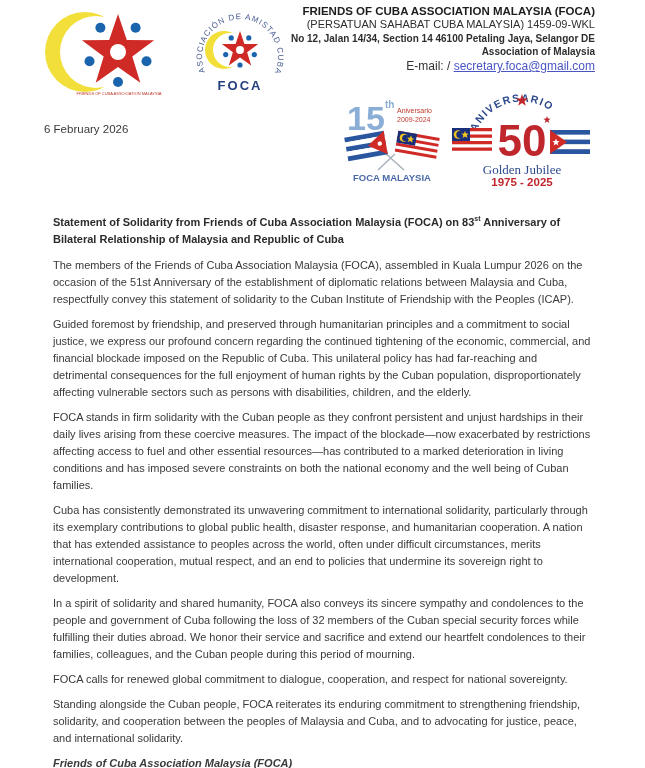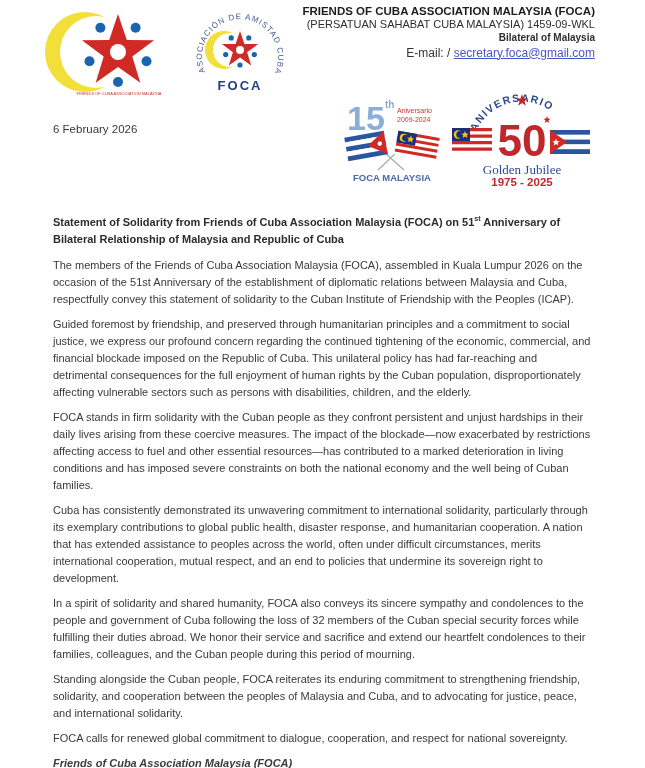--- a/index.html
+++ b/index.html
@@ -21,21 +21,21 @@
     position: absolute; top: 4px; right: 50px; width: 330px;
     text-align: right; color: #2b2b2b; line-height: 1.25;
   }
   .addr-l1 { font-size: 11.5px; font-weight: bold; color: #1d1d1d; }
   .addr-l2 { font-size: 11px; color: #2e2e2e; }
   .addr-l3 { font-size: 10px; font-weight: bold; color: #2e2e2e; margin-top: 1px; }
   .addr-l4 { font-size: 10px; font-weight: bold; color: #2e2e2e; }
   .addr-l5 { font-size: 12px; color: #333; margin-top: 1px; }
   .addr-l5 a { color: #4a55c4; text-decoration: underline; }
   
-  .date { position: absolute; left: 53px; top: 123px; font-size: 11.5px; color: #3a3a3a; }
+  .date { position: absolute; left: 44px; top: 123px; font-size: 11.5px; color: #3a3a3a; }
   .anniv15 { position: absolute; left: 344px; top: 92px; width: 96px; height: 92px; }
   .anniv50 { position: absolute; left: 450px; top: 90px; width: 142px; height: 98px; }
   
   .content {
     position: absolute; left: 53px; top: 210px; width: 540px;
     font-size: 11px; line-height: 17px;
   }
   .doc-title {
     font-size: 11px; font-weight: bold; color: #2c2c2c;
     line-height: 17px; margin-bottom: 9px;
@@ -81,21 +81,22 @@
     <circle cx="66.8" cy="35.9" r="2.6" fill="#1a64ad"></circle>
     <circle cx="72.3" cy="52.6" r="2.6" fill="#1a64ad"></circle>
     <circle cx="58" cy="63" r="2.6" fill="#1a64ad"></circle>
     <circle cx="43.7" cy="52.6" r="2.6" fill="#1a64ad"></circle>
     <text x="58" y="88" font-size="13" font-weight="bold" fill="#24407e" text-anchor="middle" letter-spacing="2">FOCA</text>
   </svg>
 
   <div class="address">
     <div class="addr-l1">FRIENDS OF CUBA ASSOCIATION MALAYSIA (FOCA)</div>
     <div class="addr-l2">(PERSATUAN SAHABAT CUBA MALAYSIA) 1459-09-WKL</div>
-    <div class="addr-l4">Bilateral of Malaysia</div>
+    <div class="addr-l3">No 12, Jalan 14/34, Section 14 46100 Petaling Jaya, Selangor DE</div>
+    <div class="addr-l4">Association of Malaysia</div>
     <div class="addr-l5">
       <span>E-mail:  /</span>
       <a href="#">secretary.foca@gmail.com</a>
     </div>
   </div>
 
   <div class="date">6 February 2026</div>
 
   <svg class="anniv15" viewBox="0 0 96 92">
     <text x="3" y="38" font-size="34" font-weight="bold" fill="#8aaed6">15</text>
@@ -159,26 +160,26 @@
       <rect x="0" y="14.4" width="40" height="4.8" fill="#ffffff"></rect>
       <rect x="0" y="19.2" width="40" height="4.8" fill="#29569e"></rect>
       <polygon points="0,0 0,24 17,12" fill="#cf2a26"></polygon>
       <polygon points="6,8.5 7,11 9.6,11.2 7.6,12.8 8.3,15.4 6,14 3.7,15.4 4.4,12.8 2.4,11.2 5,11" fill="#ffffff"></polygon>
     </g>
     <text x="72" y="84" font-size="13" fill="#2d4a8c" text-anchor="middle" class="serif">Golden Jubilee</text>
     <text x="72" y="96" font-size="11.5" font-weight="bold" fill="#c0272d" text-anchor="middle">1975 - 2025</text>
   </svg>
 
   <main class="content">
-    <h1 class="doc-title"><span>Statement of Solidarity from Friends of Cuba Association Malaysia (FOCA) on 51</span><sup>st</sup><span> Anniversary of Bilateral Relationship of Malaysia and Republic of Cuba</span></h1>
+    <h1 class="doc-title"><span>Statement of Solidarity from Friends of Cuba Association Malaysia (FOCA) on 83</span><sup>st</sup><span> Anniversary of Bilateral Relationship of Malaysia and Republic of Cuba</span></h1>
 
     <p>The members of the Friends of Cuba Association Malaysia (FOCA), assembled in Kuala Lumpur 2026 on the occasion of the 51st Anniversary of the establishment of diplomatic relations between Malaysia and Cuba, respectfully convey this statement of solidarity to the Cuban Institute of Friendship with the Peoples (ICAP).</p>
     <p>Guided foremost by friendship, and preserved through humanitarian principles and a commitment to social justice, we express our profound concern regarding the continued tightening of the economic, commercial, and financial blockade imposed on the Republic of Cuba. This unilateral policy has had far-reaching and detrimental consequences for the full enjoyment of human rights by the Cuban population, disproportionately affecting vulnerable sectors such as persons with disabilities, children, and the elderly.</p>
     <p>FOCA stands in firm solidarity with the Cuban people as they confront persistent and unjust hardships in their daily lives arising from these coercive measures. The impact of the blockade—now exacerbated by restrictions affecting access to fuel and other essential resources—has contributed to a marked deterioration in living conditions and has imposed severe constraints on both the national economy and the well being of Cuban families.</p>
     <p>Cuba has consistently demonstrated its unwavering commitment to international solidarity, particularly through its exemplary contributions to global public health, disaster response, and humanitarian cooperation. A nation that has extended assistance to peoples across the world, often under difficult circumstances, merits international cooperation, mutual respect, and an end to policies that undermine its sovereign right to development.</p>
     <p>In a spirit of solidarity and shared humanity, FOCA also conveys its sincere sympathy and condolences to the people and government of Cuba following the loss of 32 members of the Cuban special security forces while fulfilling their duties abroad. We honor their service and sacrifice and extend our heartfelt condolences to their families, colleagues, and the Cuban people during this period of mourning.</p>
+    <p>FOCA calls for renewed global commitment to dialogue, cooperation, and respect for national sovereignty.</p>
     <p>Standing alongside the Cuban people, FOCA reiterates its enduring commitment to strengthening friendship, solidarity, and cooperation between the peoples of Malaysia and Cuba, and to advocating for justice, peace, and international solidarity.</p>
-    <p>FOCA calls for renewed global commitment to dialogue, cooperation, and respect for national sovereignty.</p>
 
     <p class="signature">Friends of Cuba Association Malaysia (FOCA)</p>
   </main>
 
 </div>
 
 </body></html>

